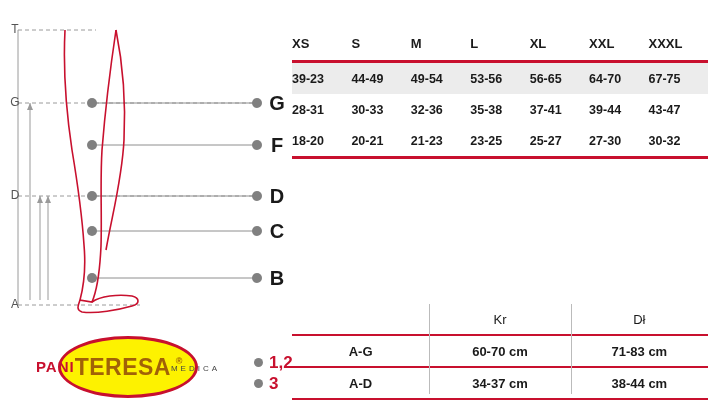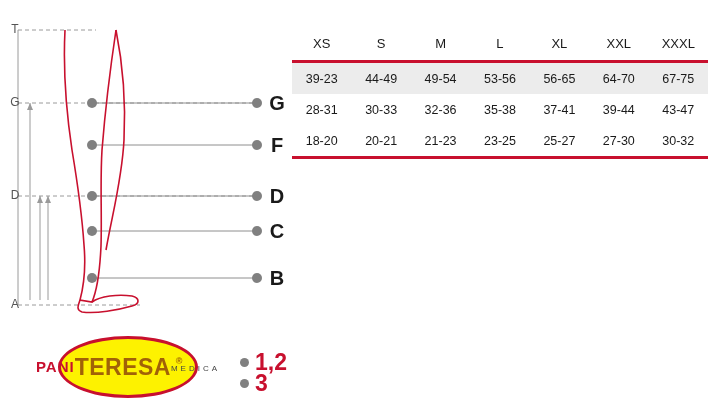--- a/index.html
+++ b/index.html
@@ -86,26 +86,26 @@
   .logo-medica {
     color: #444;
     font-size: 8px;
     letter-spacing: 3px;
     margin-top: 3px;
   }
 
   
   .class-markers {
     position: absolute;
-    left: 240px;
+    left: 254px;
     top: 352px;
     width: 56px;
     font-weight: bold;
     color: #c8102e;
-    font-size: 23px;
+    font-size: 17px;
   }
   .class-row {
     display: flex;
     align-items: center;
     height: 21px;
   }
   .class-dot {
     width: 9px;
     height: 9px;
     border-radius: 50%;
@@ -140,25 +140,25 @@
   }
   table.sizes {
     border-collapse: collapse;
     width: 416px;
     table-layout: fixed;
     font-size: 12.5px;
     color: #1a1a1a;
   }
   table.sizes th,
   table.sizes td {
-    text-align: center;
+    text-align: left;
     padding: 0;
     height: 31px;
     vertical-align: middle;
-    font-weight: normal;
+    font-weight: bold;
   }
   table.sizes thead th {
     font-size: 13px;
     height: 34px;
     background: #ffffff;
     border-bottom: 3px solid #c8102e;
   }
   tr.shaded td {
     background: #ececec;
   }
@@ -322,14 +322,39 @@
           <td>21-23</td>
           <td>23-25</td>
           <td>25-27</td>
           <td>27-30</td>
           <td>30-32</td>
         </tr>
       </tbody>
     </table>
   </div>
 
+  <div class="table-wrap2">
+    <table class="lengths">
+      <thead>
+        <tr>
+          <th style="width:33%;"></th>
+          <th style="width:34%;">Kr</th>
+          <th style="width:33%;">Dł</th>
+        </tr>
+      </thead>
+      <tbody>
+        <tr>
+          <td>A-G</td>
+          <td>60-70 cm</td>
+          <td>71-83 cm</td>
+        </tr>
+        <tr>
+          <td>A-D</td>
+          <td>34-37 cm</td>
+          <td>38-44 cm</td>
+        </tr>
+      </tbody>
+    </table>
+    <div class="vline" style="left:137px; top:0; height:90px;"></div>
+    <div class="vline" style="left:279px; top:0; height:90px;"></div>
+  </div>
 
 </div>
 
 </body></html>

